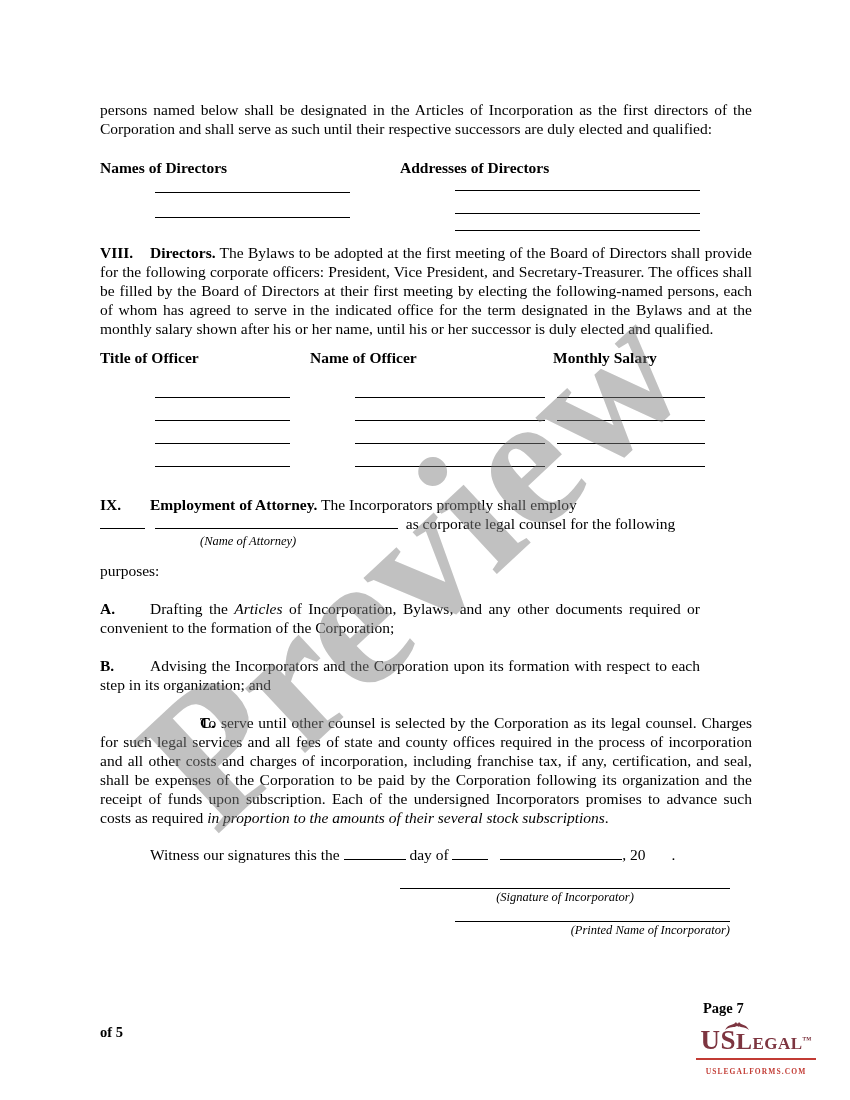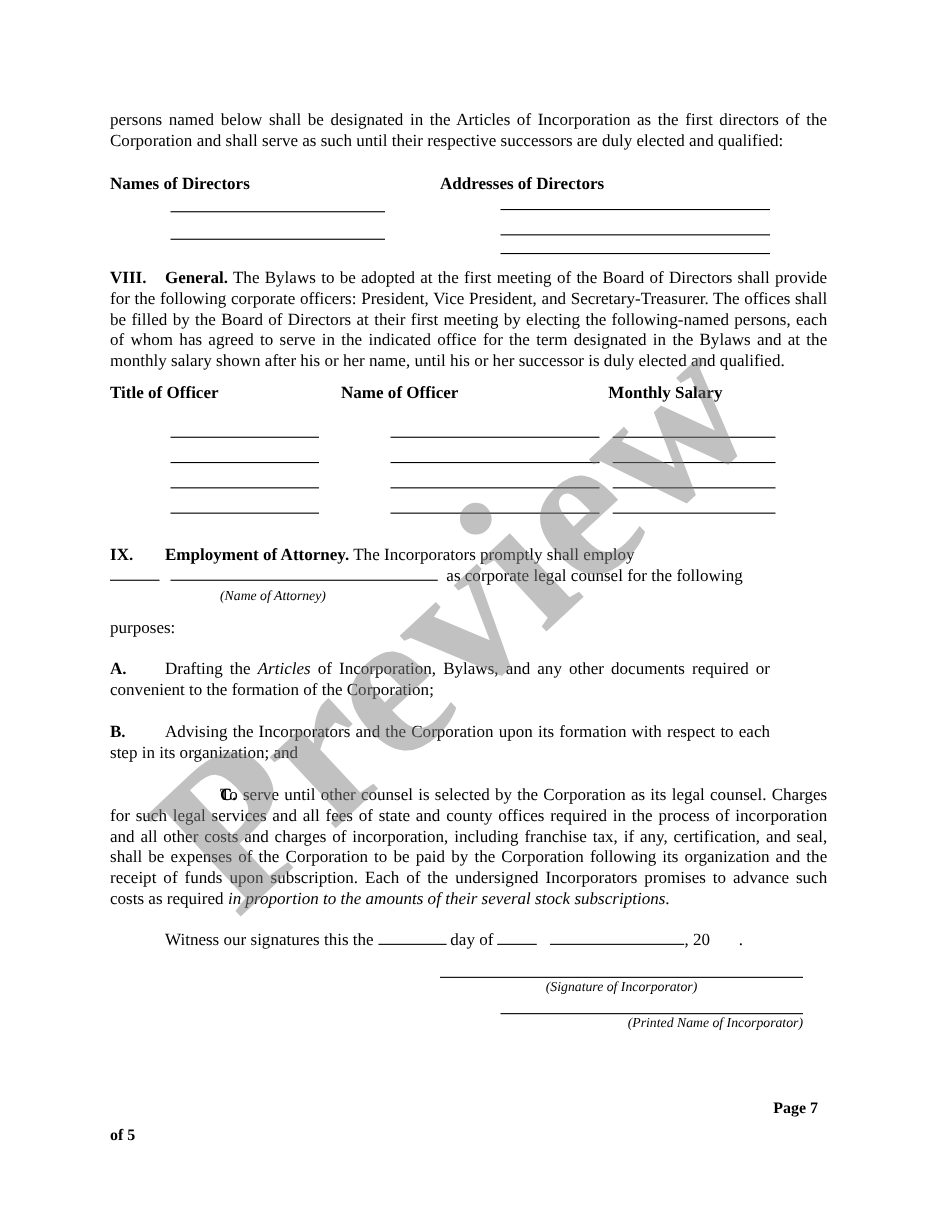--- a/index.html
+++ b/index.html
@@ -99,21 +99,21 @@
 
     <div class="dir-blanks">
       <div class="dline dl1"></div>
       <div class="dline dl2"></div>
       <div class="dline dr1"></div>
       <div class="dline dr2"></div>
       <div class="dline dr3"></div>
     </div>
 
     <p class="sec8 justify">
-      <span class="sec-num">VIII.</span><span class="b">General.</span>
+      <span class="sec-num">VIII.</span><span class="b">Directors.</span>
       <span>The Bylaws to be adopted at the first meeting of the Board of Directors shall provide for the following corporate officers: President, Vice President, and Secretary-Treasurer. The offices shall be filled by the Board of Directors at their first meeting by electing the following-named persons, each of whom has agreed to serve in the indicated office for the term designated in the Bylaws and at the monthly salary shown after his or her name, until his or her successor is duly elected and qualified.</span>
     </p>
 
     <div class="off-headers">
       <span class="off-h1">Title of Officer</span>
       <span class="off-h2">Name of Officer</span>
       <span class="off-h3">Monthly Salary</span>
     </div>
 
     <div class="off-rows">
@@ -180,16 +180,26 @@
     <div class="sigline1"></div>
     <div class="caption sigcap1">(Signature of Incorporator)</div>
     <div class="sigline2"></div>
     <div class="caption sigcap2">(Printed Name of Incorporator)</div>
 
   </div>
 
   <div class="footer-line2">of 5</div>
   <div class="footer-page">Page 7</div>
 
+  <div class="logo">
+    <div class="logo-main">
+      <svg class="logo-eagle" width="26" height="11" viewBox="0 0 26 11">
+        <path d="M1 10 C5 3 9 6 12 2 C13 4 14 4 15 2 C18 6 21 3 25 10 C20 6 16 8 13 6 C10 8 6 6 1 10 Z" fill="#7d3540"></path>
+      </svg>
+      <span class="logo-us">US</span><span class="logo-rest">Legal</span><span class="logo-tm">™</span>
+    </div>
+    <div class="logo-bar"></div>
+    <div class="logo-site">USLEGALFORMS.COM</div>
+  </div>
 
   <div class="watermark">Preview</div>
 
 </div>
 
 </body></html>

